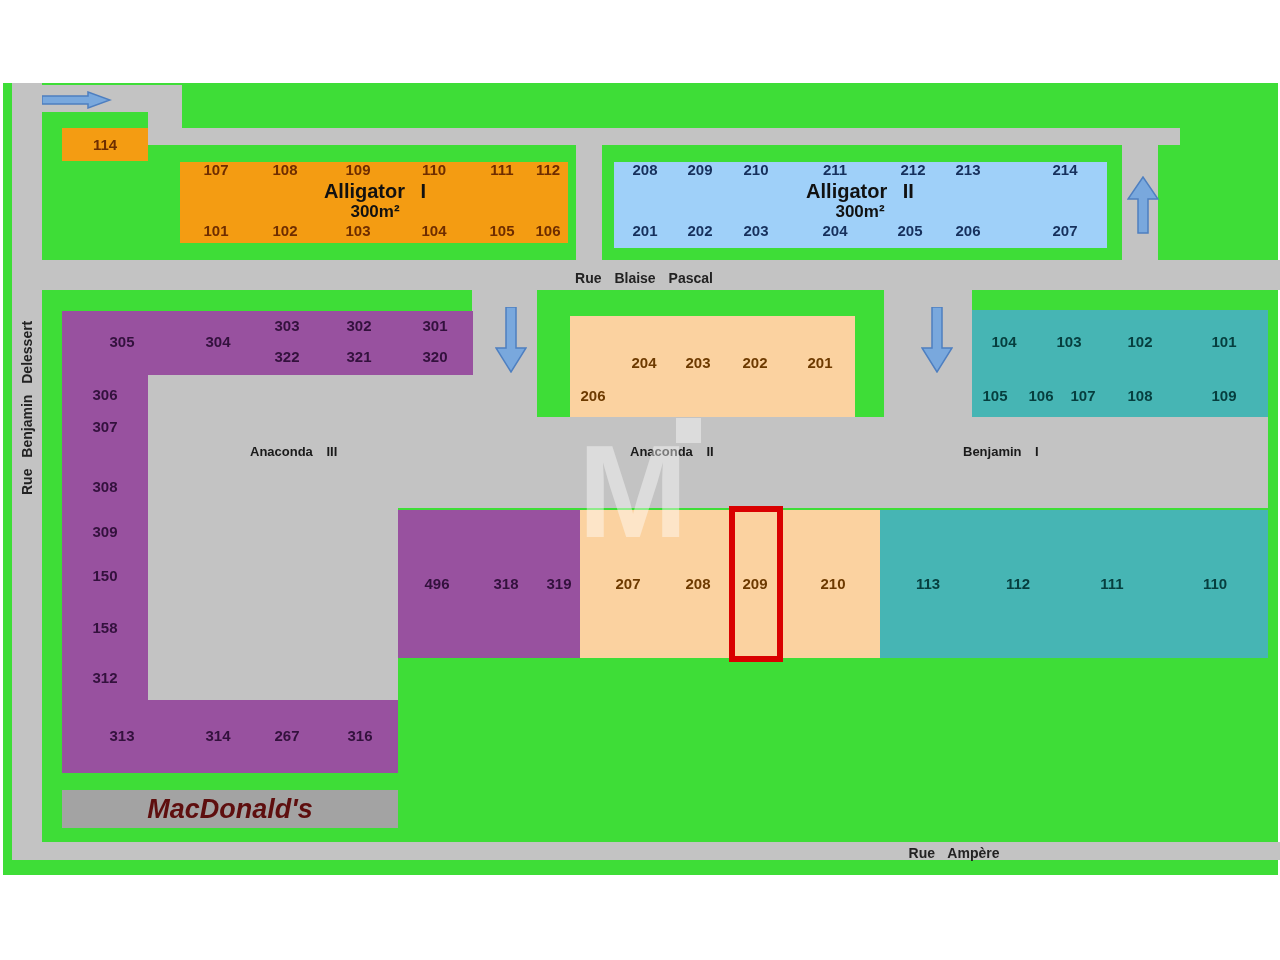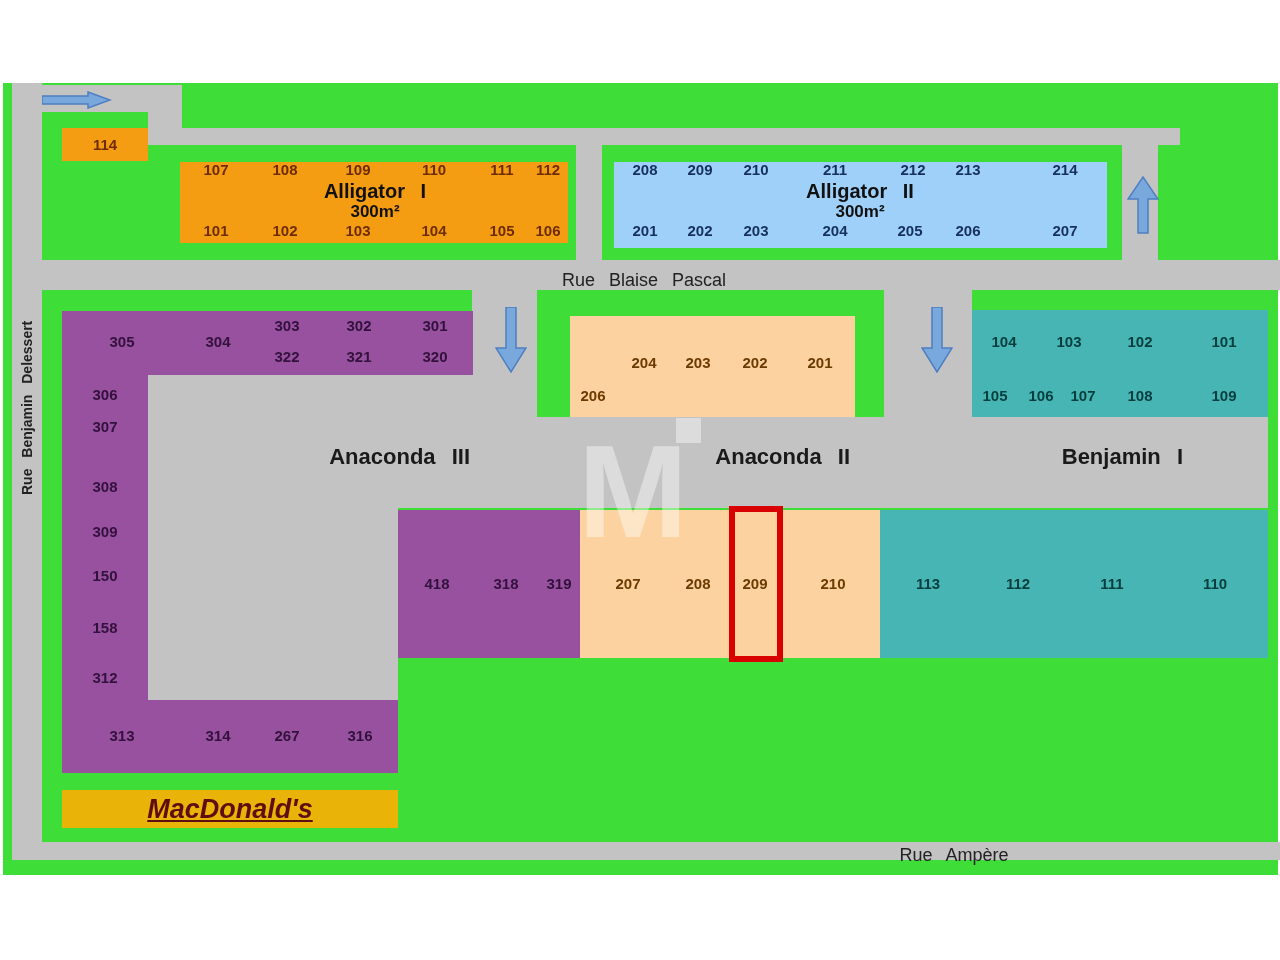--- a/index.html
+++ b/index.html
@@ -6,33 +6,33 @@
   #stage{position:relative;width:1280px;height:960px;background:#ffffff;overflow:hidden;
          font-family:"Liberation Sans",sans-serif;}
   .abs{position:absolute;}
   .green{background:#3edd37;}
   .road{background:#c3c3c3;}
   .b-orange{background:#f49c12;}
   .b-blue{background:#9fd0f9;}
   .b-purple{background:#98519f;}
   .b-peach{background:#fbd2a0;}
   .b-teal{background:#46b5b4;}
-  .b-red{background:#eab308;text-decoration:underline;}
+  .b-red{background:#a3a3a3;}
   .u{position:absolute;width:44px;text-align:center;font-size:15px;font-weight:bold;z-index:6;}
   .tx-o{color:#6e2d00;}
   .tx-b{color:#16305c;}
   .tx-p{color:#33113d;}
   .tx-pe{color:#6d3a00;}
   .tx-t{color:#063e3e;}
   .title{position:absolute;width:200px;text-align:center;color:#111;font-weight:bold;z-index:6;}
   .bt{font-size:20px;word-spacing:10px;}
   .ba{font-size:17px;}
-  .zone-label{position:absolute;width:220px;text-align:right;color:#1a1a1a;
-              font-size:22px;font-weight:bold;word-spacing:10px;z-index:6;}
-  .street{position:absolute;color:#222;font-size:18px;font-weight:normal;word-spacing:9px;
+  .zone-label{position:absolute;width:220px;text-align:left;color:#1a1a1a;
+              font-size:13px;font-weight:bold;word-spacing:10px;z-index:6;}
+  .street{position:absolute;color:#222;font-size:14px;font-weight:bold;word-spacing:9px;
           text-align:center;z-index:6;}
   .street-v{position:absolute;left:12px;top:300px;width:30px;height:215px;z-index:6;
             display:flex;align-items:center;justify-content:center;
             writing-mode:vertical-rl;transform:rotate(180deg);
             color:#222;font-size:14px;font-weight:bold;word-spacing:7px;}
   .hl{position:absolute;border:6px solid #d90000;background:transparent;z-index:8;}
   .wm{position:absolute;color:rgba(255,255,255,0.42);font-weight:bold;z-index:7;
       font-size:132px;line-height:100px;}
   .wm-sq{position:absolute;background:rgba(255,255,255,0.42);z-index:7;}
   svg{display:block;}
@@ -125,21 +125,21 @@
   <span class="u tx-p" style="left:83px;top:418px">307</span>
   <span class="u tx-p" style="left:83px;top:478px">308</span>
   <span class="u tx-p" style="left:83px;top:523px">309</span>
   <span class="u tx-p" style="left:83px;top:567px">150</span>
   <span class="u tx-p" style="left:83px;top:619px">158</span>
   <span class="u tx-p" style="left:83px;top:669px">312</span>
   <span class="u tx-p" style="left:100px;top:727px">313</span>
   <span class="u tx-p" style="left:196px;top:727px">314</span>
   <span class="u tx-p" style="left:265px;top:727px">267</span>
   <span class="u tx-p" style="left:338px;top:727px">316</span>
-  <span class="u tx-p" style="left:415px;top:575px">418</span>
+  <span class="u tx-p" style="left:415px;top:575px">496</span>
   <span class="u tx-p" style="left:484px;top:575px">318</span>
   <span class="u tx-p" style="left:537px;top:575px">319</span>
 
   <div class="zone-label" style="left:630px;top:444px">Anaconda II</div>
   <span class="u tx-pe" style="left:622px;top:354px">204</span>
   <span class="u tx-pe" style="left:676px;top:354px">203</span>
   <span class="u tx-pe" style="left:733px;top:354px">202</span>
   <span class="u tx-pe" style="left:798px;top:354px">201</span>
   <span class="u tx-pe" style="left:571px;top:387px">206</span>
   <span class="u tx-pe" style="left:606px;top:575px">207</span>

